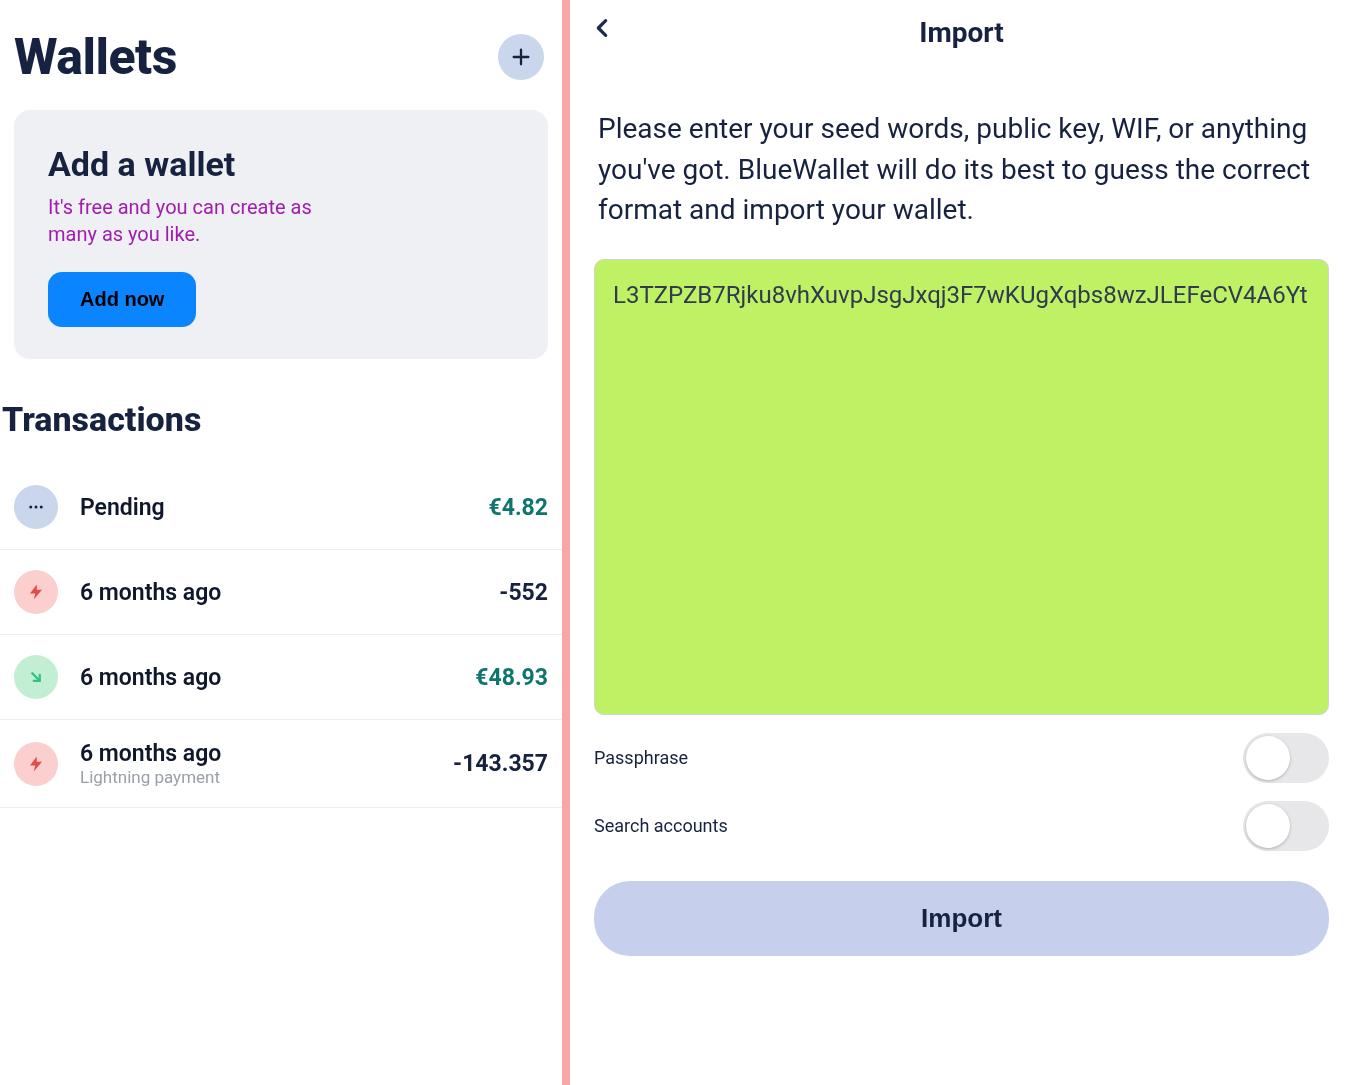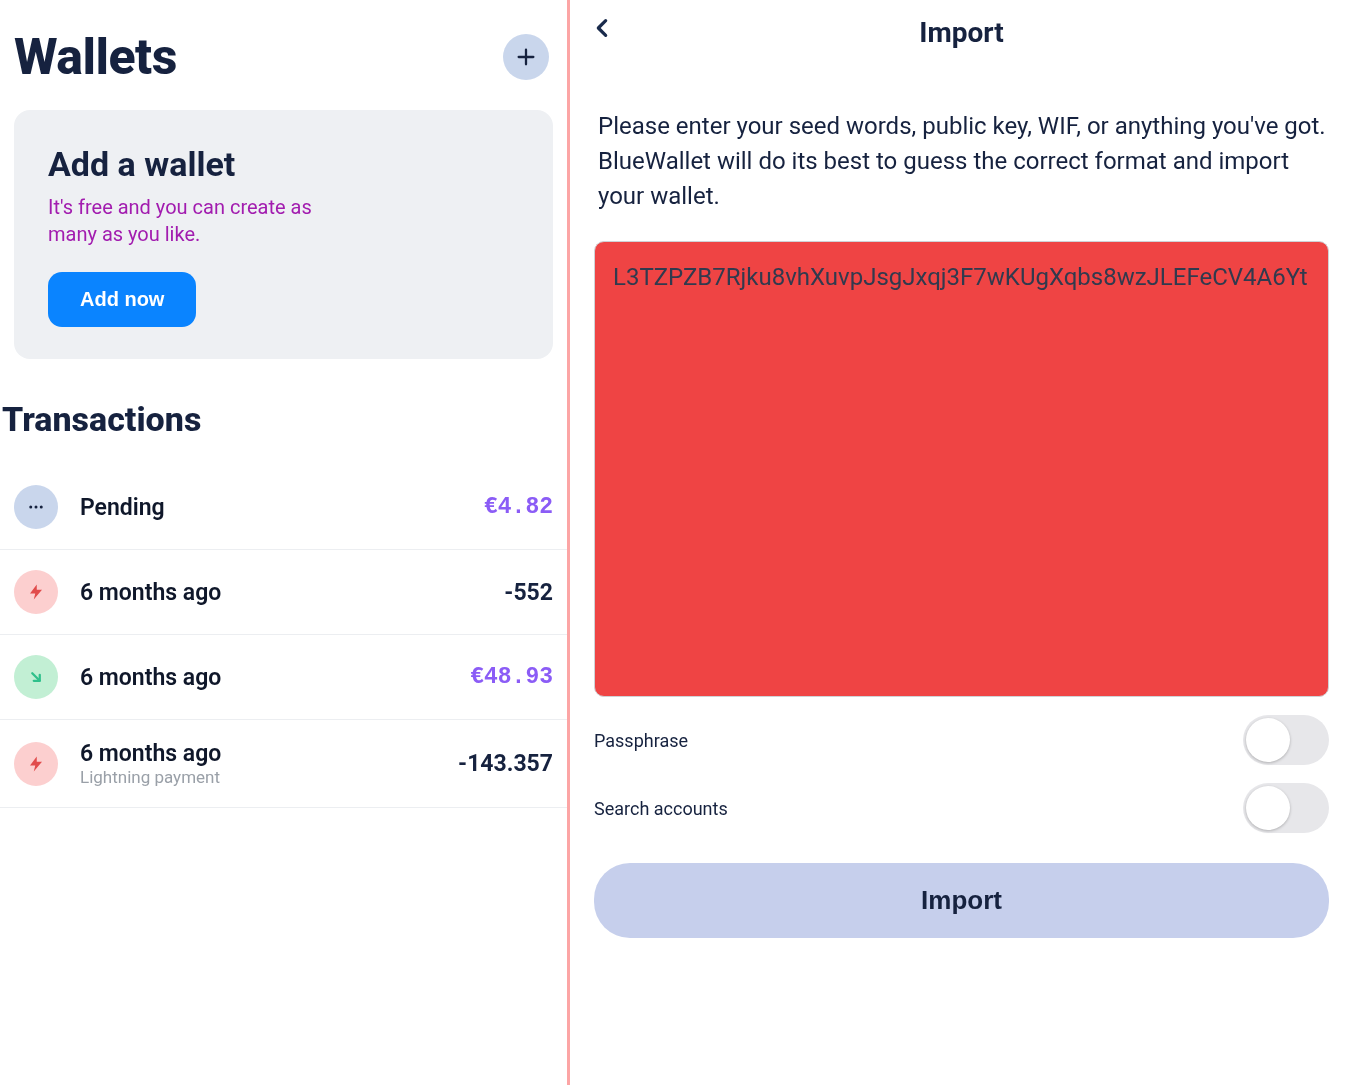--- a/index.html
+++ b/index.html
@@ -13,21 +13,21 @@
     overflow: hidden;
   }
   .container {
     display: flex;
     width: 100%;
     height: 100%;
   }
   .left-pane {
     width: 570px;
     height: 100%;
-    border-right: 3px solid #fca5a5;
+    border-right: 8px solid #fca5a5;
     display: flex;
     flex-direction: column;
     padding-top: 10px;
   }
   .right-pane {
     flex: 1;
     height: 100%;
     display: flex;
     flex-direction: column;
   }
@@ -71,21 +71,21 @@
   .add-wallet-sub {
     font-size: 20px;
     color: #a21caf;
     line-height: 1.35;
     max-width: 280px;
     margin-bottom: 24px;
   }
   .add-now-btn {
     display: inline-block;
     background: #0a84ff;
-    color: #ffffff;
+    color: #000000;
     font-size: 20px;
     font-weight: 600;
     padding: 16px 32px;
     border-radius: 14px;
     border: none;
   }
 
   .tx-section-title {
     font-size: 34px;
     font-weight: 800;
@@ -122,21 +122,21 @@
   }
   .tx-sub {
     font-size: 17px;
     color: #9aa0a8;
     font-weight: 400;
   }
   .tx-amount {
     font-size: 23px;
     font-weight: 700;
   }
-  .amt-green { color: #8b5cf6; font-family: Liberation Mono, monospace; }
+  .amt-green { color: #0f766e; }
   .amt-dark  { color: #16223f; }
 
   
   .import-header {
     position: relative;
     padding: 16px 0 10px 0;
     text-align: center;
   }
   .back-btn {
     position: absolute;
@@ -149,31 +149,31 @@
     justify-content: center;
   }
   .back-btn svg { width: 22px; height: 34px; stroke: #1a2b4c; }
   .import-title {
     font-size: 28px;
     font-weight: 700;
     color: #16223f;
   }
 
   .import-desc {
-    font-size: 24px;
+    font-size: 28px;
     color: #16223f;
     line-height: 1.45;
     padding: 50px 20px 28px 28px;
   }
 
   .seed-box {
     margin: 0 24px;
     border: 1px solid #cfd2d6;
     border-radius: 10px;
-    background: #ef4444;
+    background: #bef264;
     padding: 18px 18px;
     font-size: 24px;
     color: #313a4e;
     line-height: 1.45;
     height: 456px;
     word-break: break-all;
     font-family: inherit;
     resize: none;
     outline: none;
     width: calc(100% - 48px);

